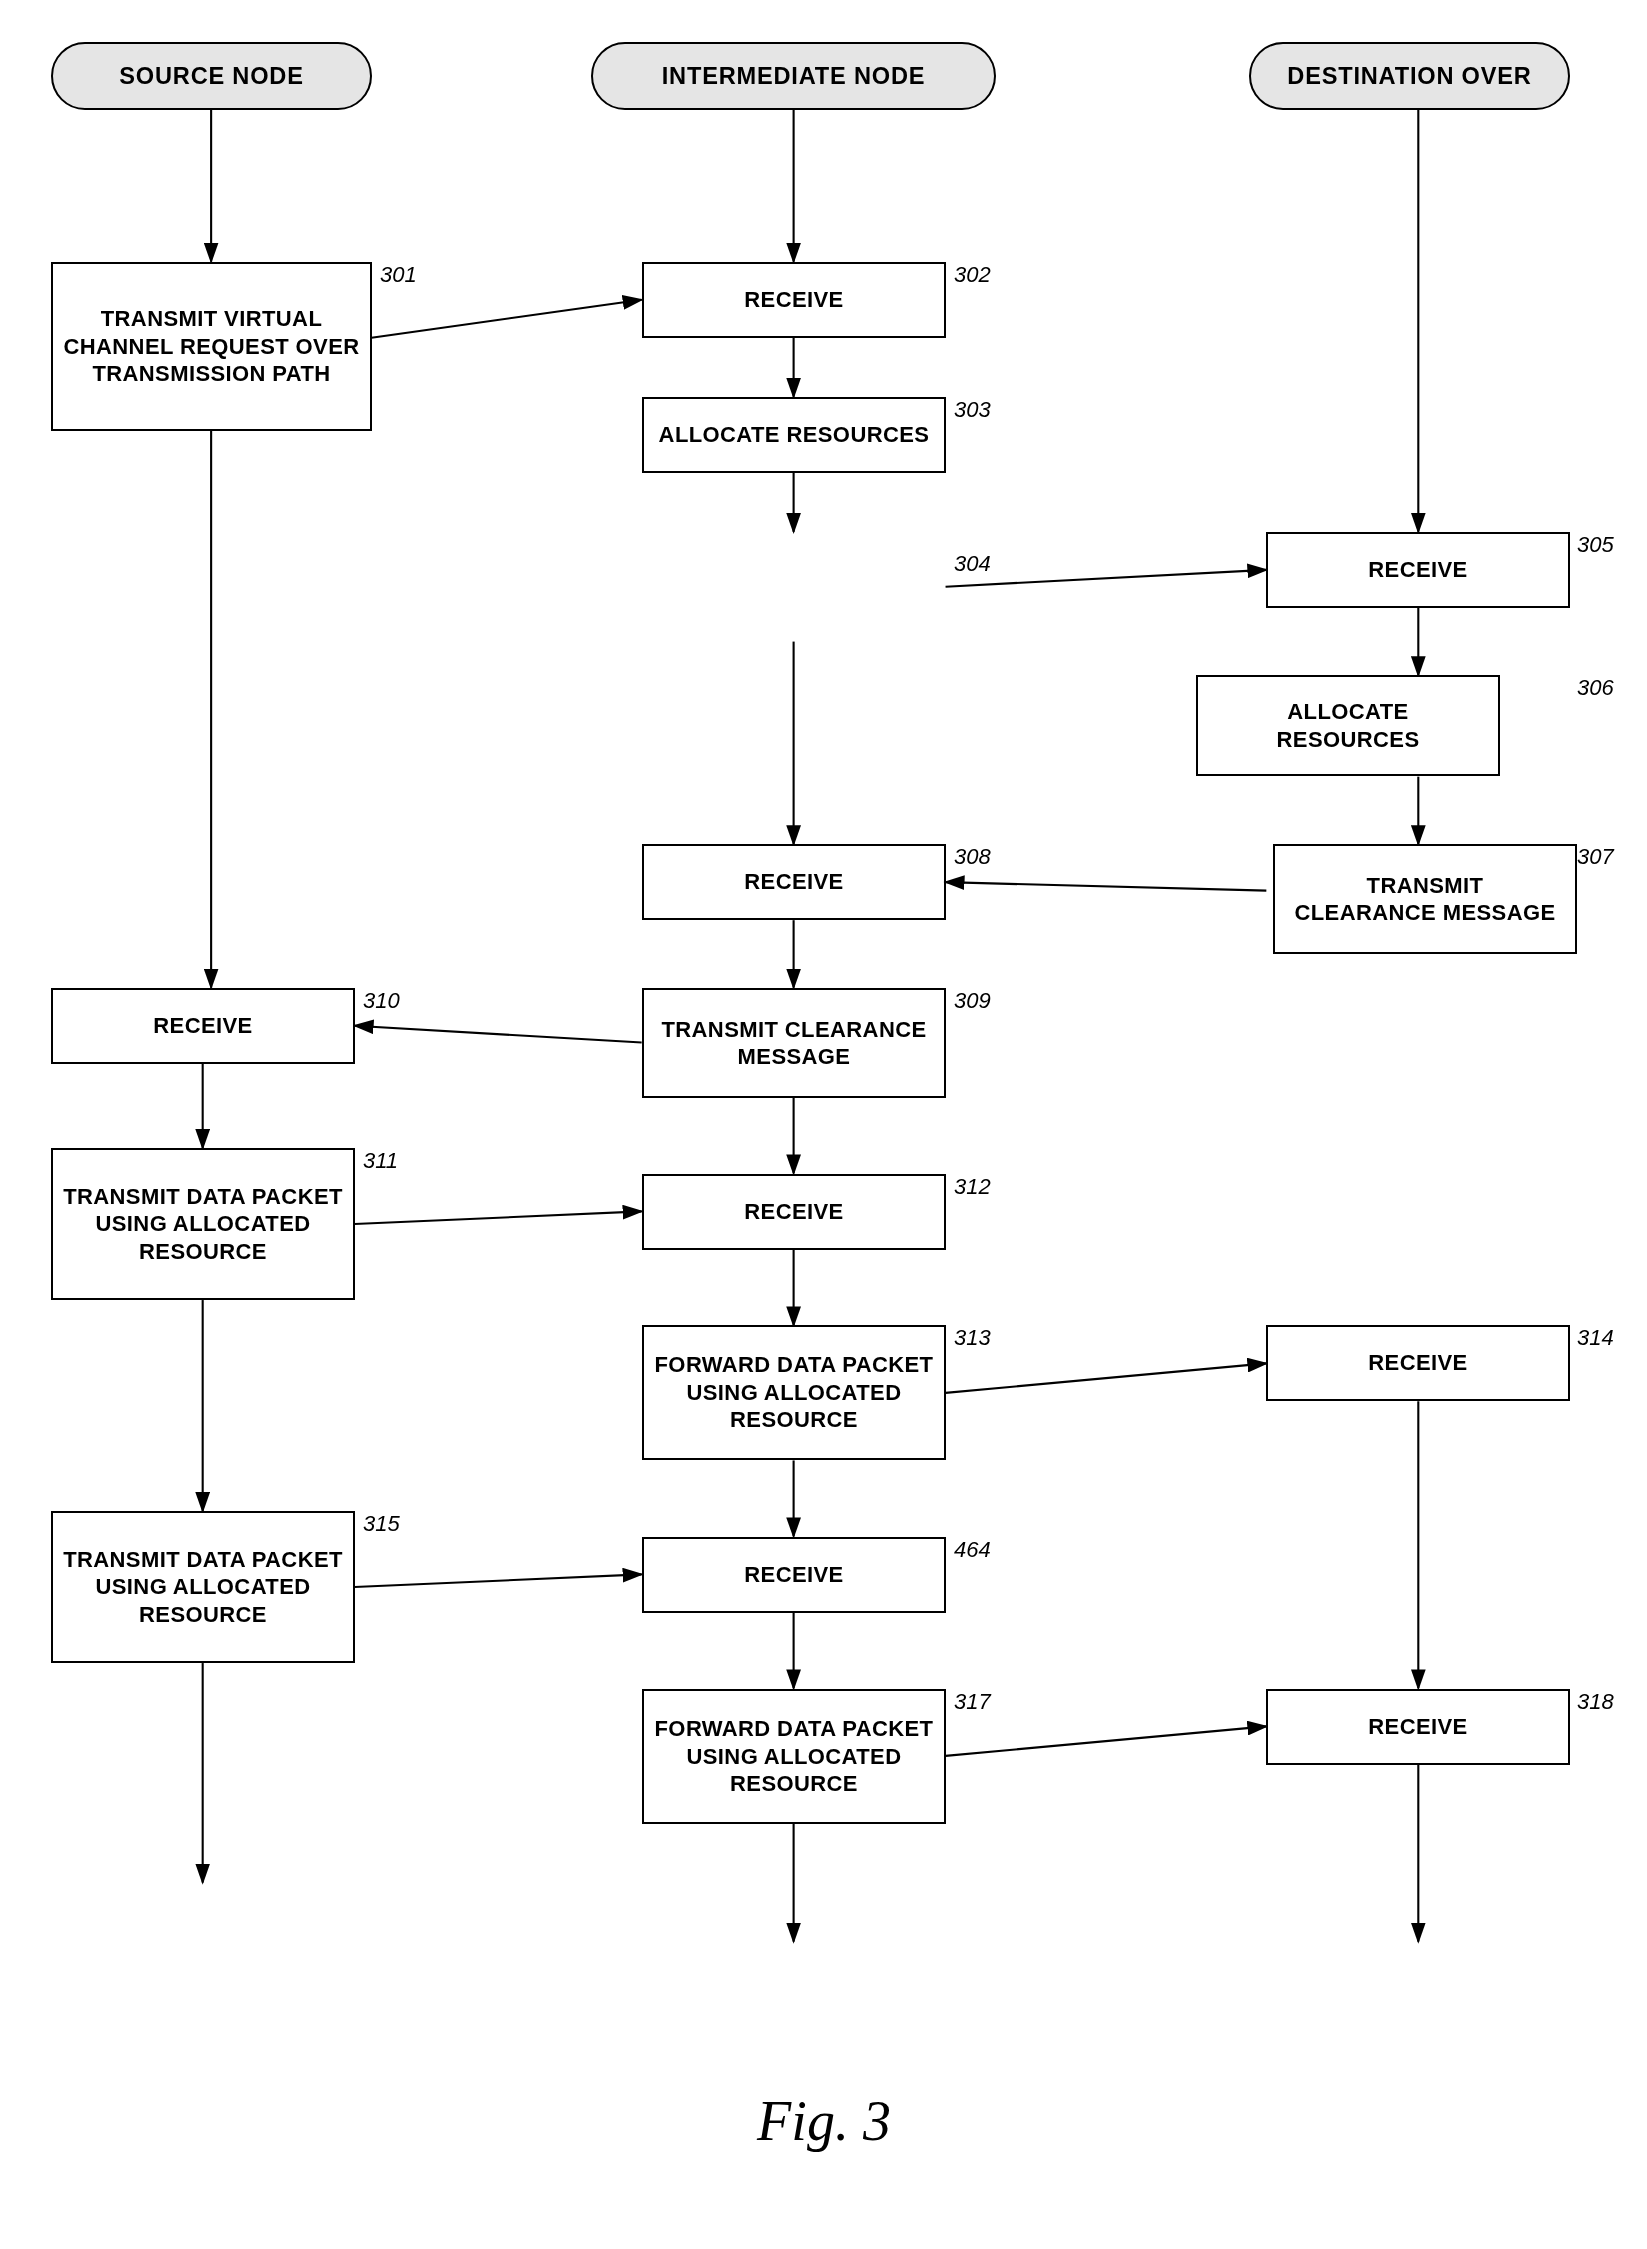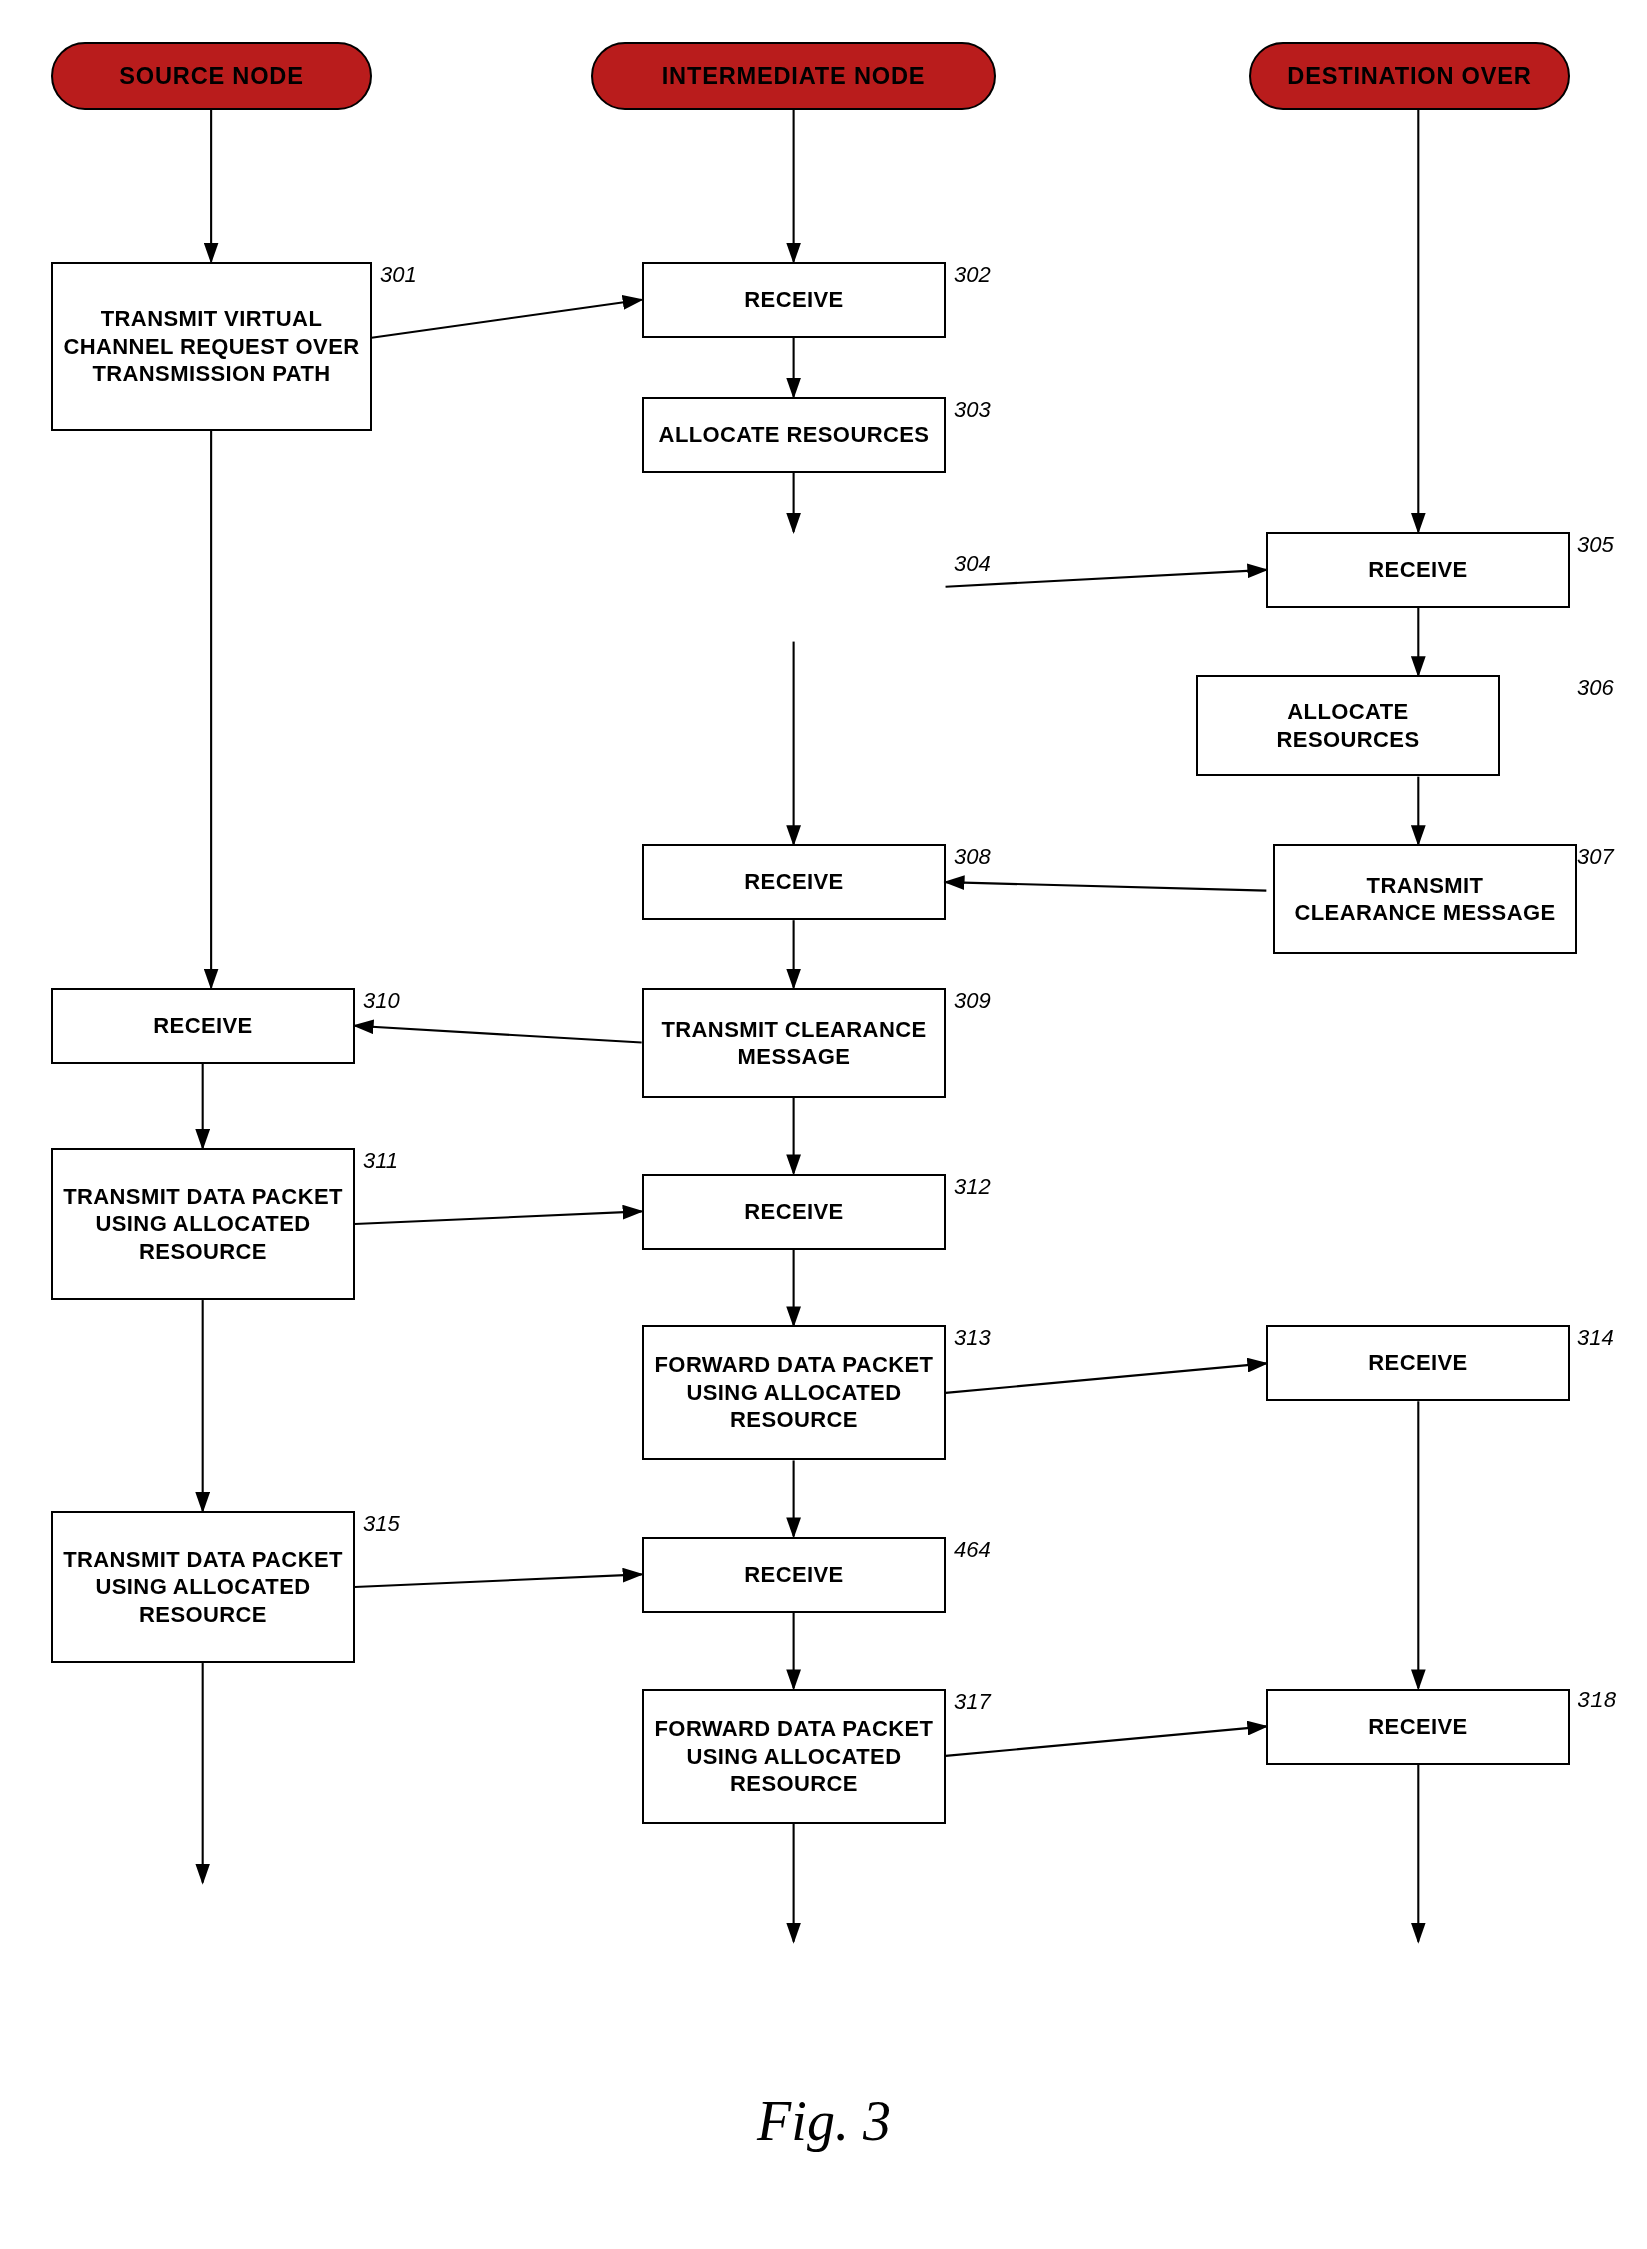--- a/index.html
+++ b/index.html
@@ -22,21 +22,21 @@
     .node-header {
       position: absolute;
       border: 2.1px solid #000;
       border-radius: 34px;
       display: flex;
       align-items: center;
       justify-content: center;
       font-size: 23.6px;
       font-weight: bold;
       letter-spacing: 0.8px;
-      background: #b91c1c;
+      background: #e5e5e5;
       text-align: center;
       padding: 8.4px 25px;
     }
 
     
     .process-box {
       position: absolute;
       border: 2.1px solid #000;
       background: #fff;
       display: flex;
@@ -186,21 +186,21 @@
   <div class="process-box" style="left:642px; top:1689px; width:304px; height:135px;">
     <span style="white-space:pre-line;">FORWARD DATA PACKET
 USING ALLOCATED
 RESOURCE</span>
   </div>
   <span class="ref-num" style="left:954px; top:1689px;">317</span>
 
   <div class="process-box" style="left:1266px; top:1689px; width:304px; height:76px;">
     <span>RECEIVE</span>
   </div>
-  <span class="ref-num" style="left:1577px; top:1689px;font-family:Liberation Mono, monospace;">318</span>
+  <span class="ref-num" style="left:1577px; top:1689px;">318</span>
 
   <svg class="arrow-svg" xmlns="http://www.w3.org/2000/svg" viewBox="0 0 1952 2580" width="1648" height="2178">
     <defs>
       <marker id="arrowhead" markerWidth="10" markerHeight="7" refX="9" refY="3.5" orient="auto">
         <polygon points="0 0, 10 3.5, 0 7" fill="#000"></polygon>
       </marker>
     </defs>
 
     <line x1="250" y1="130" x2="250" y2="310" stroke="#000" stroke-width="2.5" marker-end="url(#arrowhead)"></line>
 

